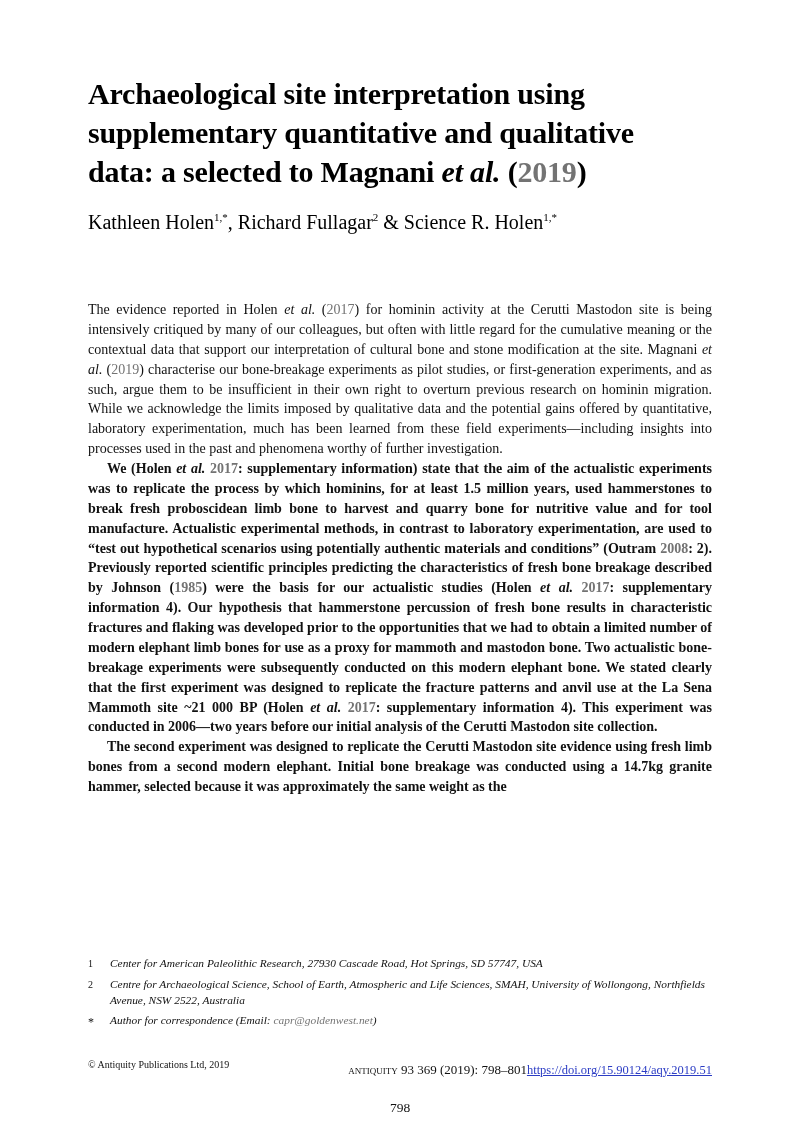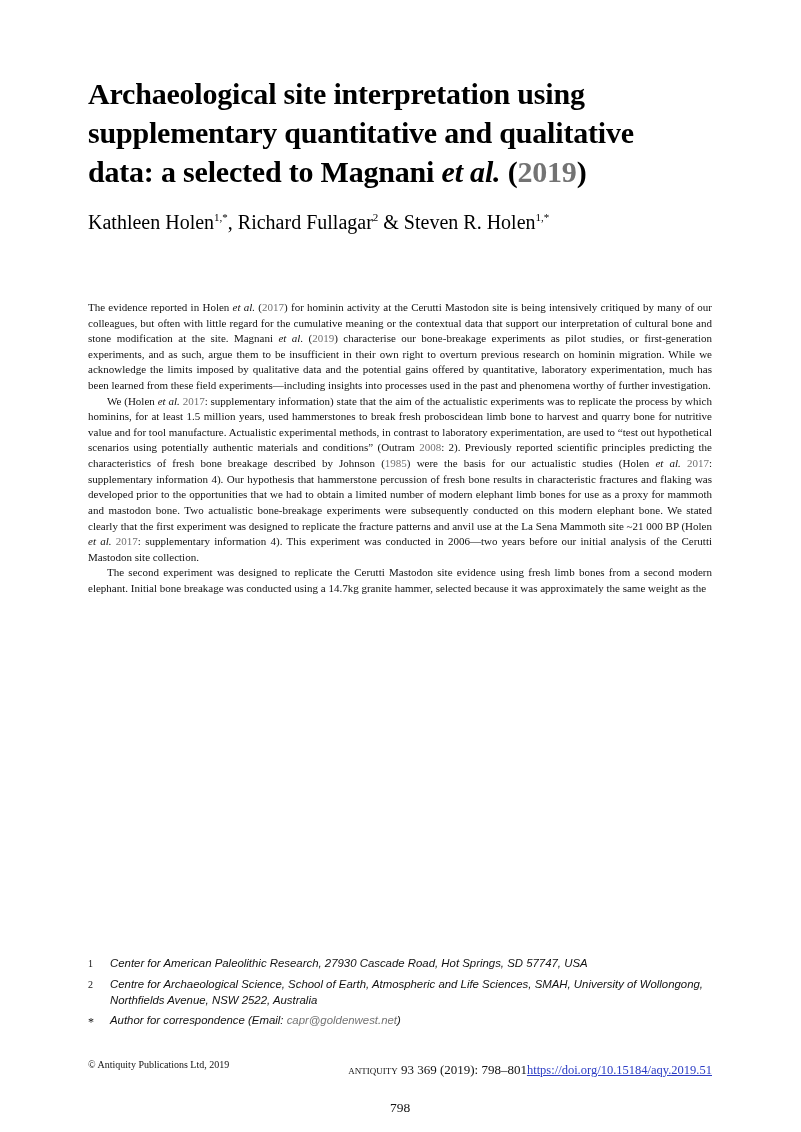--- a/index.html
+++ b/index.html
@@ -42,30 +42,31 @@
     line-height: 1.35;
     margin: 18px 0 0 0;
     color: #000000;
   }
   .authors sup {
     font-size: 11px;
     vertical-align: super;
   }
   .body-text {
     margin-top: 64px;
-    font-size: 11px;
+    font-size: 14px;
     line-height: 1.42;
     text-align: justify;
     color: #111111;
   }
   .body-text p {
     margin: 0;
   }
   .body-text p + p {
     text-indent: 19px;
+    font-weight: bold;
   }
   .ital {
     font-style: italic;
   }
   .footnotes {
     position: absolute;
     left: 88px;
     right: 88px;
     bottom: 96px;
     font-size: 11.4px;
@@ -81,21 +82,21 @@
     flex: 0 0 22px;
     font-size: 10px;
     padding-top: 1px;
   }
   .fn-mark.star {
     font-size: 12px;
   }
   .fn-text {
     flex: 1;
     font-style: italic;
-    font-family: Liberation Sans, sans-serif;
+    font-family: Liberation Serif, serif;
   }
   .copyright {
     position: absolute;
     left: 88px;
     bottom: 62px;
     font-size: 10px;
     color: #111111;
   }
   .footer-row {
     position: absolute;
@@ -134,21 +135,21 @@
 
 <div class="page">
 
   <h1 class="title">
     <span>Archaeological site interpretation using</span><br>
     <span>supplementary quantitative and qualitative</span><br>
     <span>data: a selected to Magnani </span><span class="ital">et al.</span><span> (</span><a class="link" href="#">2019</a><span>)</span>
   </h1>
 
   <div class="authors">
-    <span>Kathleen Holen</span><sup>1,*</sup><span>, </span><span>Richard Fullagar</span><sup>2</sup><span> &amp; </span><span>Steven R. Holen</span><sup>1,*</sup>
+    <span>Kathleen Holen</span><sup>1,*</sup><span>, </span><span>Richard Fullagar</span><sup>2</sup><span> &amp; </span><span>Science R. Holen</span><sup>1,*</sup>
   </div>
 
   <div class="body-text">
 
     <p><span>The evidence reported in Holen </span><span class="ital">et al.</span><span> (</span><a class="link" href="#">2017</a><span>) for hominin activity at the Cerutti Mastodon site is being intensively critiqued by many of our colleagues, but often with little regard for the cumulative meaning or the contextual data that support our interpretation of cultural bone and stone modification at the site. Magnani </span><span class="ital">et al.</span><span> (</span><a class="link" href="#">2019</a><span>) characterise our bone-breakage experiments as pilot studies, or first-generation experiments, and as such, argue them to be insufficient in their own right to overturn previous research on hominin migration. While we acknowledge the limits imposed by qualitative data and the potential gains offered by quantitative, laboratory experimentation, much has been learned from these field experiments—including insights into processes used in the past and phenomena worthy of further investigation.</span></p>
 
     <p><span>We (Holen </span><span class="ital">et al.</span><span> </span><a class="link" href="#">2017</a><span>: supplementary information) state that the aim of the actualistic experiments was to replicate the process by which hominins, for at least 1.5 million years, used hammerstones to break fresh proboscidean limb bone to harvest and quarry bone for nutritive value and for tool manufacture. Actualistic experimental methods, in contrast to laboratory experimentation, are used to “test out hypothetical scenarios using potentially authentic materials and conditions” (Outram </span><a class="link" href="#">2008</a><span>: 2). Previously reported scientific principles predicting the characteristics of fresh bone breakage described by Johnson (</span><a class="link" href="#">1985</a><span>) were the basis for our actualistic studies (Holen </span><span class="ital">et al.</span><span> </span><a class="link" href="#">2017</a><span>: supplementary information 4). Our hypothesis that hammerstone percussion of fresh bone results in characteristic fractures and flaking was developed prior to the opportunities that we had to obtain a limited number of modern elephant limb bones for use as a proxy for mammoth and mastodon bone. Two actualistic bone-breakage experiments were subsequently conducted on this modern elephant bone. We stated clearly that the first experiment was designed to replicate the fracture patterns and anvil use at the La Sena Mammoth site ~21 000 BP (Holen </span><span class="ital">et al.</span><span> </span><a class="link" href="#">2017</a><span>: supplementary information 4). This experiment was conducted in 2006—two years before our initial analysis of the Cerutti Mastodon site collection.</span></p>
 
     <p>The second experiment was designed to replicate the Cerutti Mastodon site evidence using fresh limb bones from a second modern elephant. Initial bone breakage was conducted using a 14.7kg granite hammer, selected because it was approximately the same weight as the</p>
 
@@ -166,18 +167,18 @@
     <div class="fn-row">
       <div class="fn-mark star">*</div>
       <div class="fn-text"><span>Author for correspondence (Email: </span><a class="link" href="#">capr@goldenwest.net</a><span>)</span></div>
     </div>
   </div>
 
   <div class="copyright">© Antiquity Publications Ltd, 2019</div>
 
   <div class="footer-row">
     <div class="footer-left"><span class="smallcaps">antiquity</span><span> 93 369 (2019): 798–801</span></div>
-    <a class="footer-doi" href="#">https://doi.org/10.15184/aqy.2019.51</a>
+    <a class="footer-doi" href="#">https://doi.org/15.90124/aqy.2019.51</a>
   </div>
 
   <div class="page-number">798</div>
 
 </div>
 
 </body></html>

